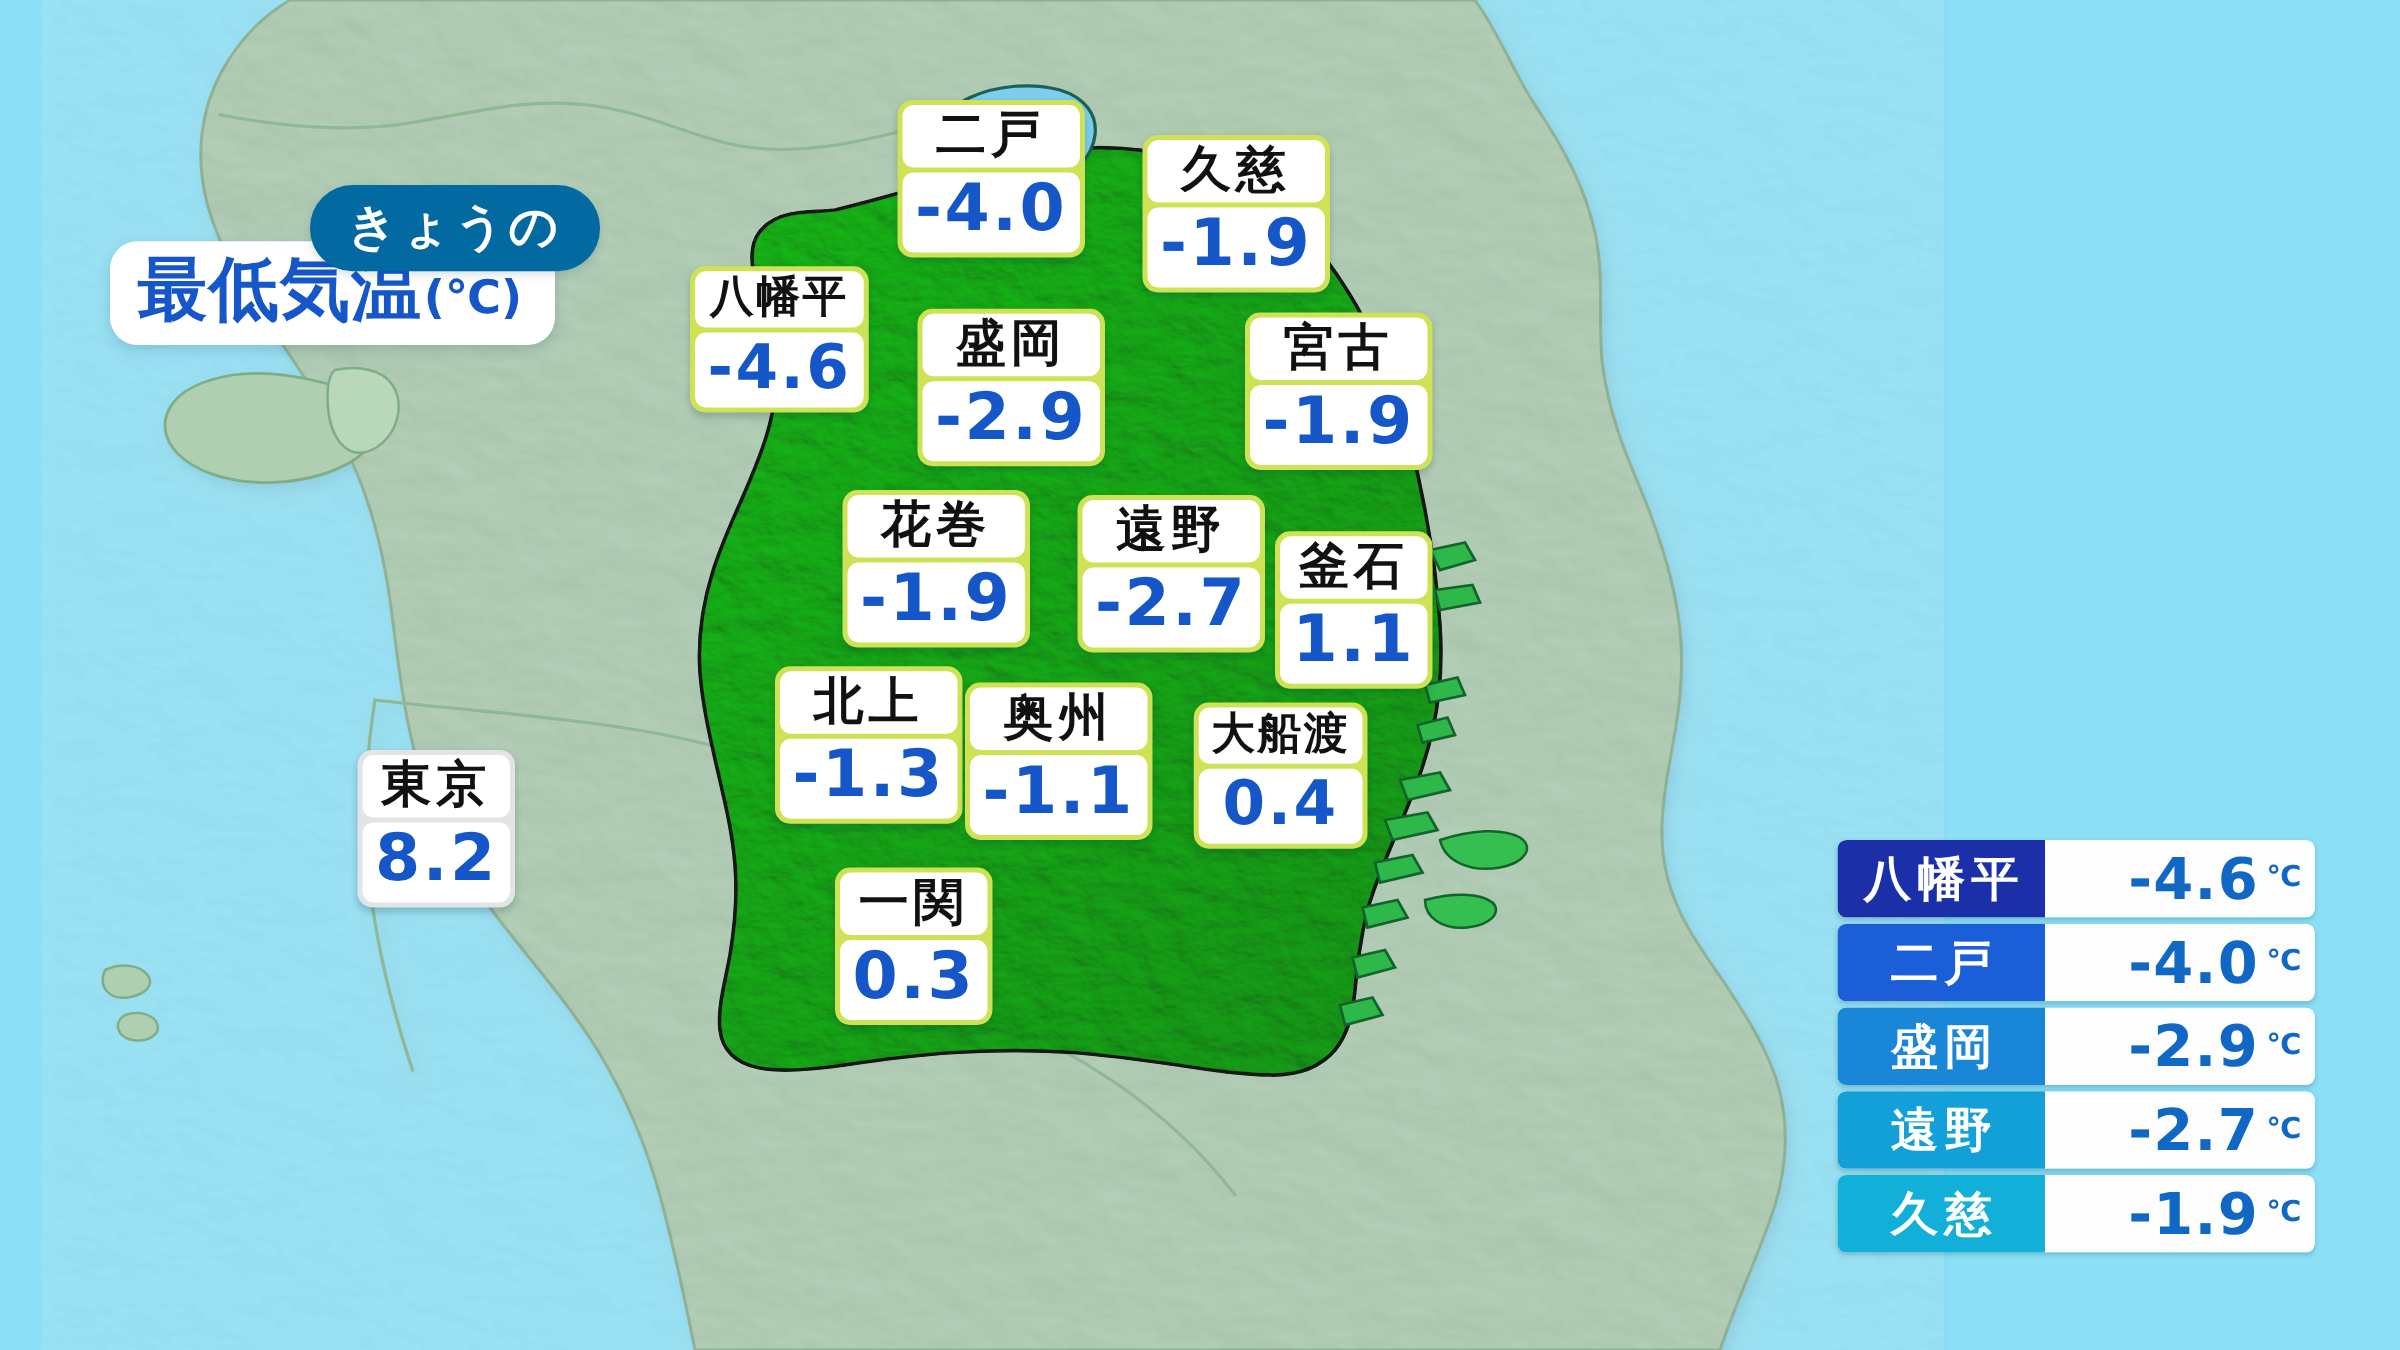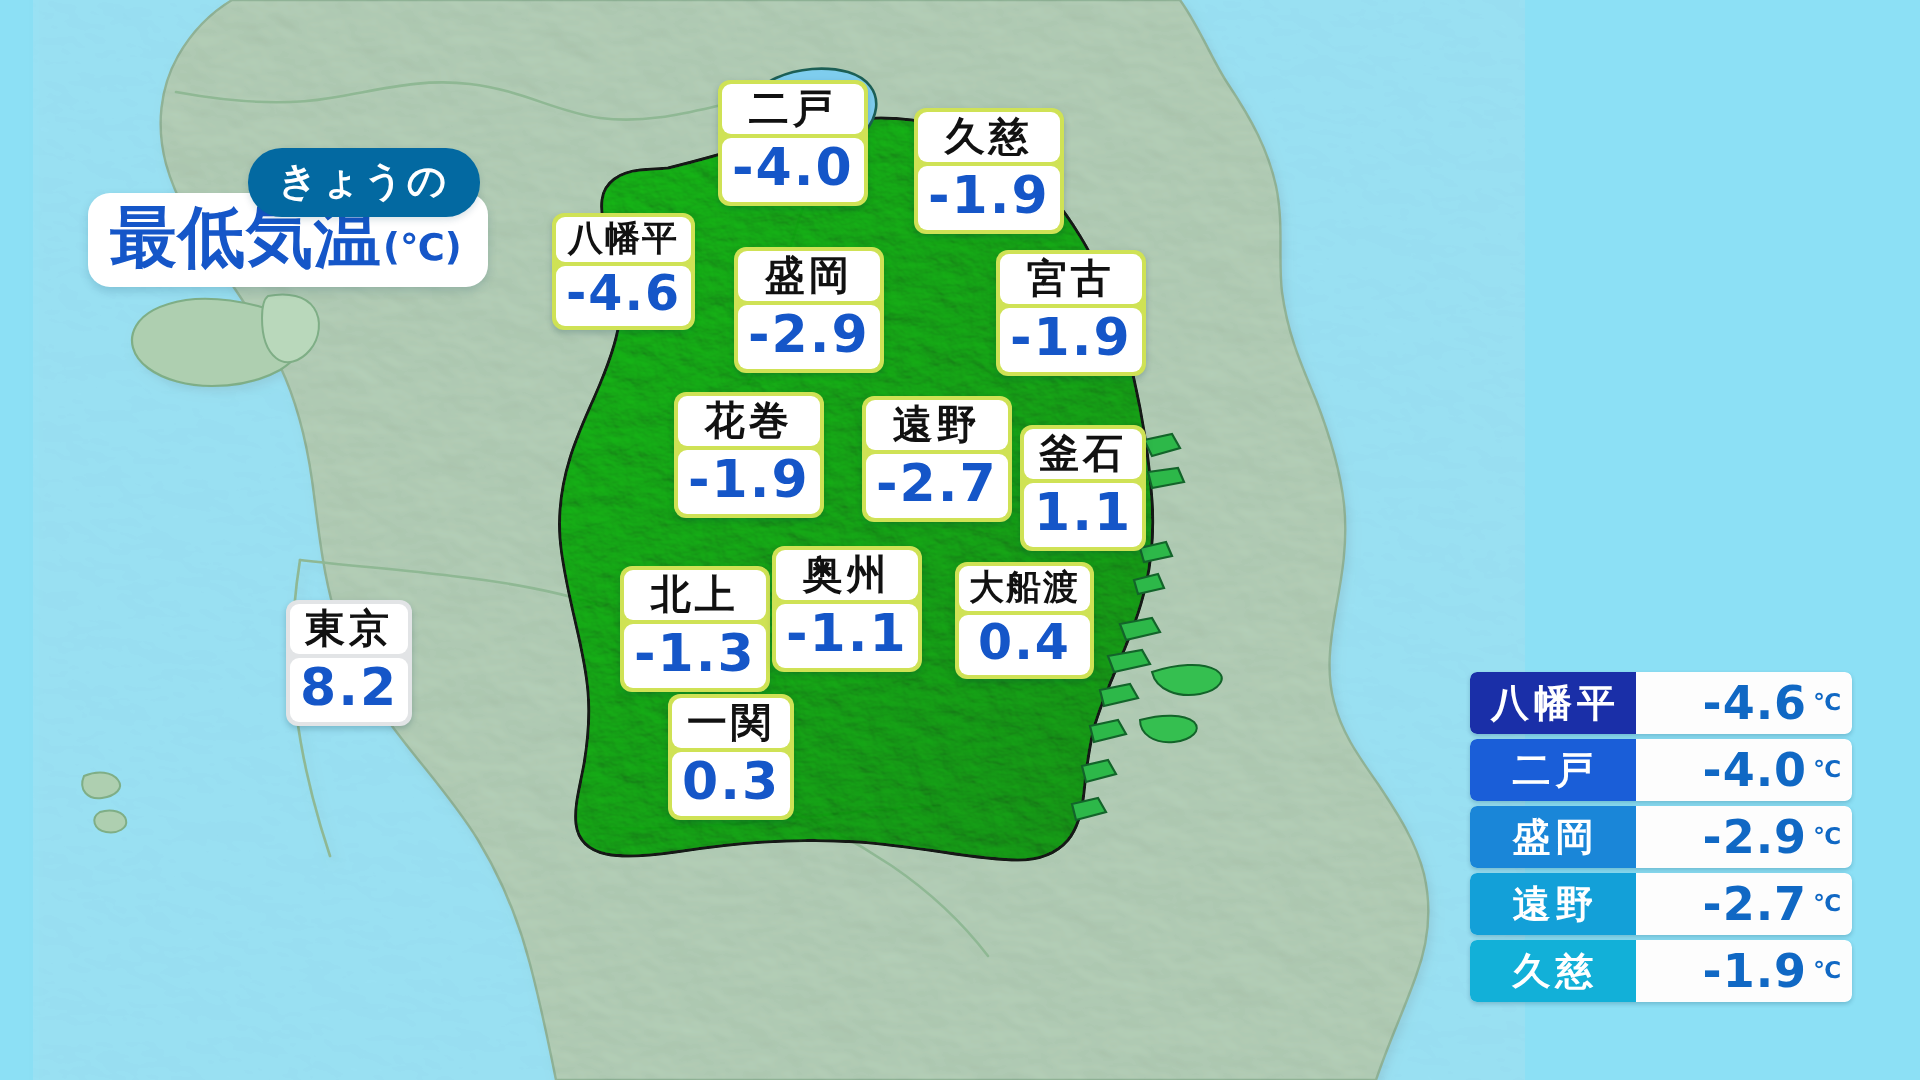--- a/index.html
+++ b/index.html
@@ -31,21 +31,21 @@
     color:#ffffff;
     font-size:39px; font-weight:bold;
     letter-spacing:3px;
     padding:6px 30px 9px 30px;
     border-radius:34px;
     white-space:nowrap;
     box-shadow:0 3px 7px rgba(0,60,90,.15);
   }
   #title-main-row { display:flex; align-items:baseline; white-space:nowrap; }
   #title-main {
-    color:#1556c8; font-size:67px; font-weight:bold;
+    color:#1556c8; font-size:56px; font-weight:bold;
     letter-spacing:1px; line-height:1.02;
   }
   #title-unit {
     color:#1556c8; font-size:37px; font-weight:bold;
     margin-left:1px; letter-spacing:0;
   }
 
   
   .stn {
     position:absolute; z-index:30;
@@ -316,21 +316,21 @@
         <div class="stn-val sz-v">-1.9</div>
       </div>
       <div class="stn" style="left: 862px; top: 396px;">
         <div class="stn-name sz-n">遠野</div>
         <div class="stn-val sz-v">-2.7</div>
       </div>
       <div class="stn" style="left: 1020px; top: 398px; margin-top: 27px;">
         <div class="stn-name sz-n">釜石</div>
         <div class="stn-val sz-v">1.1</div>
       </div>
-      <div class="stn" style="left: 620px; top: 533px; margin-top: 33px;">
+      <div class="stn" style="left: 620px; top: 533px;">
         <div class="stn-name sz-n">北上</div>
         <div class="stn-val sz-v">-1.3</div>
       </div>
       <div class="stn" style="left: 772px; top: 546px;">
         <div class="stn-name sz-n">奥州</div>
         <div class="stn-val sz-v">-1.1</div>
       </div>
       <div class="stn" style="left: 955px; top: 562px;">
         <div class="stn-name sz-n-s">大船渡</div>
         <div class="stn-val sz-v-s">0.4</div>

